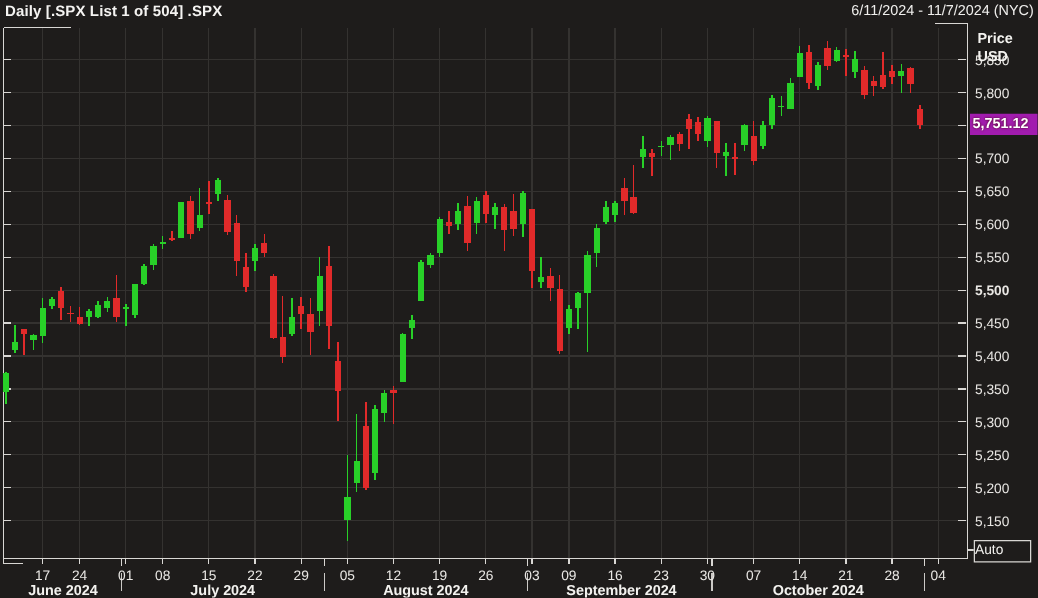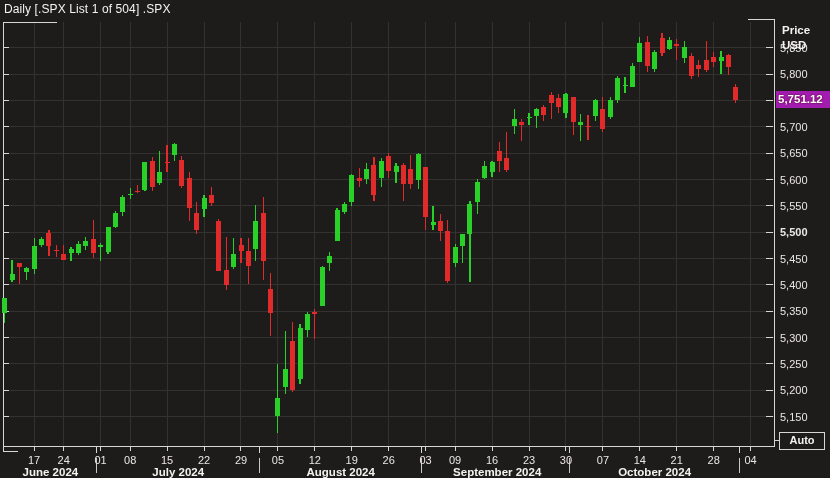--- a/index.html
+++ b/index.html
@@ -7,45 +7,46 @@
     width:830px;height:478px;position:relative;overflow:hidden;
     background:#1e1c1b;
     font-family:"Liberation Sans","DejaVu Sans",sans-serif;
     -webkit-font-smoothing:antialiased;
   }
   .titlebar{
     position:absolute;top:0;left:0;width:830px;height:20px;z-index:3;
   }
   .title{
     position:absolute;left:4px;top:2px;
-    font-size:12px;font-weight:400;color:#f4f3f1;letter-spacing:0.1px;
+    font-size:12px;font-weight:700;color:#f4f3f1;letter-spacing:0.1px;
   }
   .daterange{
     position:absolute;right:3px;top:3px;
     font-size:11.5px;font-weight:400;color:#efeeec;
   }
   svg{position:absolute;left:0;top:0;z-index:1;}
   .badge{
     position:absolute;left:776px;width:54px;height:17px;z-index:4;
     background:#a21caf;color:#ffffff;font-size:11.5px;font-weight:700;
     line-height:17px;padding-left:2px;box-sizing:border-box;
     text-shadow:0 0 2px #400000;
   }
   .autobtn{
     position:absolute;left:779px;top:432px;width:44px;height:16px;z-index:4;
     border:1px solid #d8d6d3;background:#1e1c1b;color:#f2f1ee;
-    font-size:11px;font-weight:700;line-height:15px;text-align:center;
+    font-size:11px;font-weight:400;line-height:15px;
     box-sizing:content-box;
   }
 </style>
 </head>
 <body>
 
 <div class="titlebar">
   <span class="title">Daily [.SPX List 1 of 504] .SPX</span>
+  <span class="daterange">6/11/2024 - 11/7/2024 (NYC)</span>
 </div>
 
 <svg id="chart" width="830" height="478">
   <g id="g-grid">
       <line x1="34.144" y1="22" x2="34.144" y2="446.5" stroke="#343230" stroke-width="1" shape-rendering="crispEdges"></line>
       <line x1="63.688" y1="22" x2="63.688" y2="446.5" stroke="#343230" stroke-width="1" shape-rendering="crispEdges"></line>
       <line x1="100.618" y1="22" x2="100.618" y2="446.5" stroke="#343230" stroke-width="1" shape-rendering="crispEdges"></line>
       <line x1="130.162" y1="22" x2="130.162" y2="446.5" stroke="#343230" stroke-width="1" shape-rendering="crispEdges"></line>
       <line x1="167.09199999999998" y1="22" x2="167.09199999999998" y2="446.5" stroke="#343230" stroke-width="1" shape-rendering="crispEdges"></line>
       <line x1="204.022" y1="22" x2="204.022" y2="446.5" stroke="#343230" stroke-width="1" shape-rendering="crispEdges"></line>

